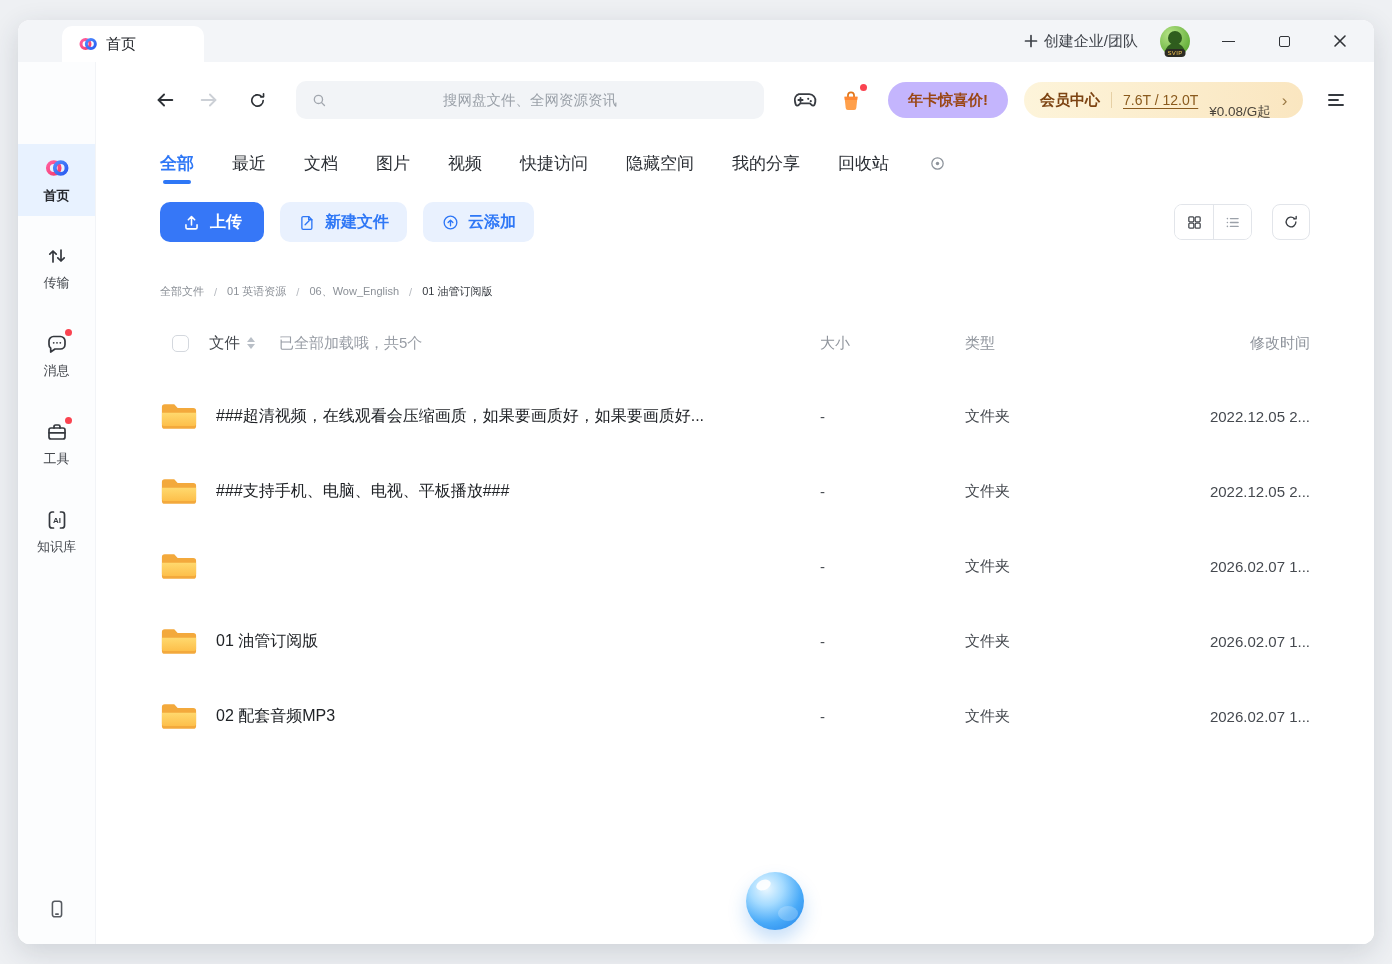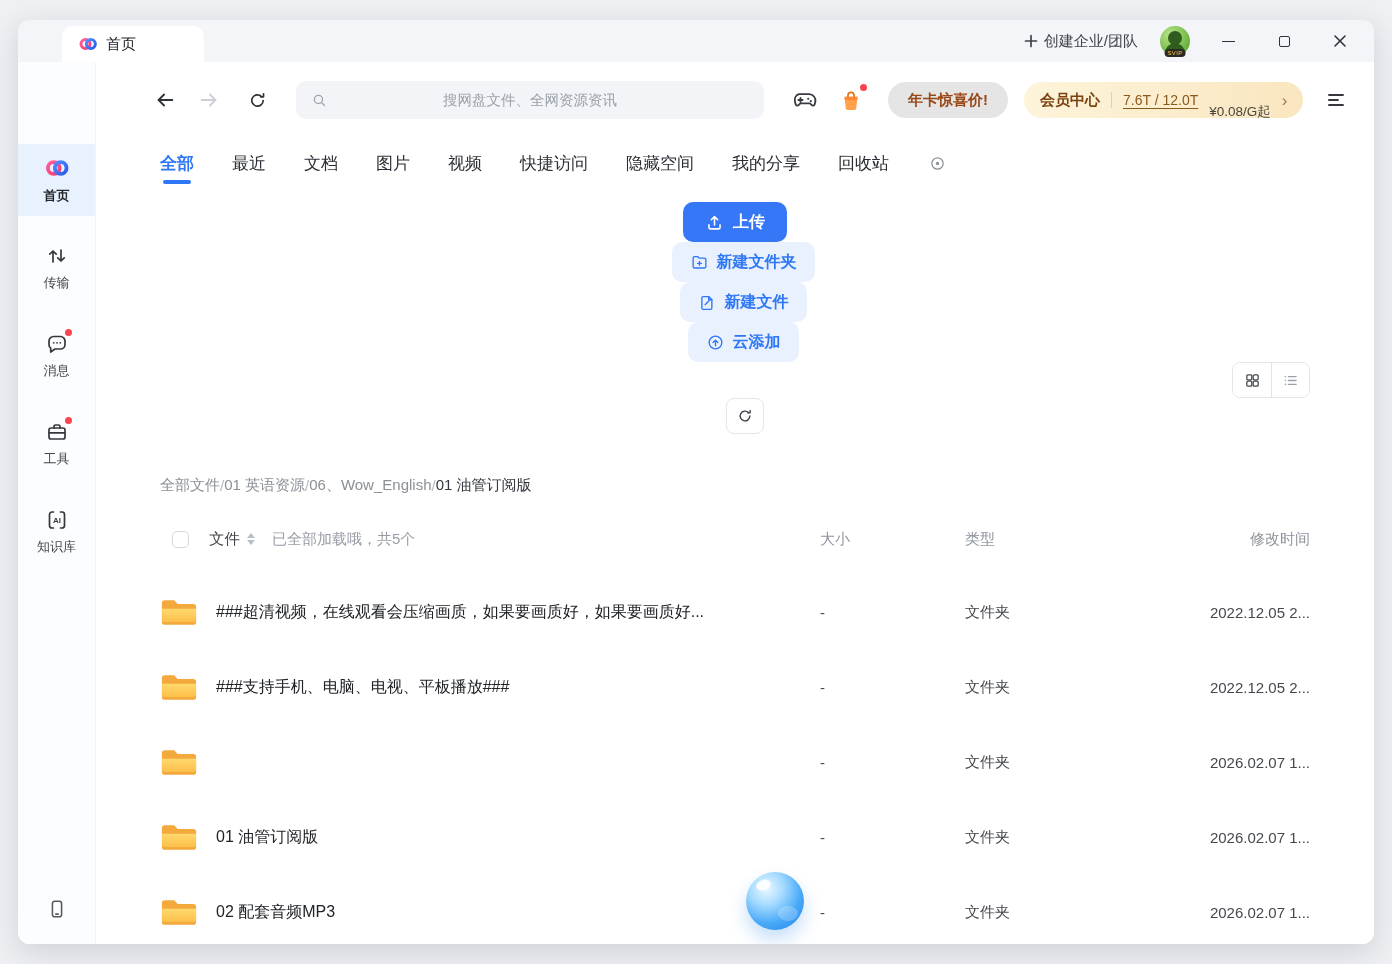--- a/index.html
+++ b/index.html
@@ -46,68 +46,68 @@
   .toolbar { height:70px; display:flex; align-items:center; padding:6px 26px 0 56px; }
   .navbtn { width:26px; height:26px; display:flex; align-items:center; justify-content:center; cursor:pointer; }
   .searchbox { width:468px; height:38px; background:#f2f4f7; border-radius:10px; position:relative;
                display:flex; align-items:center; margin-left:26px; }
   .searchbox svg { position:absolute; left:15px; }
   .searchbox input { width:100%; height:100%; background:transparent; border:none; outline:none;
                      text-align:center; font-size:14.5px; color:#b91c1c; font-family:inherit; }
   .searchbox input::placeholder { color:#9aa0a8; }
   .tool-ic { margin-left:26px; position:relative; cursor:pointer; display:flex; }
   .gift .reddot { top:-3px; right:-3px; }
-  .promo-btn { margin-left:24px; height:36px; padding:0 20px; border-radius:18px; background:#e5e5e5;
+  .promo-btn { margin-left:24px; height:36px; padding:0 20px; border-radius:18px; background:#c4b5fd;
                color:#9a4716; font-size:15px; font-weight:bold; display:flex; align-items:center; cursor:pointer; white-space:nowrap; }
   .member-pill { margin-left:16px; height:36px; border-radius:18px; padding:0 16px;
                  background:linear-gradient(90deg,#fdf4da,#fae6c0); display:flex; align-items:center; gap:11px; cursor:pointer; white-space:nowrap; }
   .member-label { color:#7c4312; font-weight:bold; font-size:15px; }
   .member-div { width:1px; height:16px; background:#e6d0a5; }
   .storage { color:#8a5a1d; font-size:14px; text-decoration:underline; text-underline-offset:3px; }
   .price { color:#4a443b; font-size:13.5px;margin-top:24px; }
   .chev { color:#9b7a46; font-size:17px; line-height:1; }
   .filter-btn { margin-left:auto; cursor:pointer; display:flex; }
 
   
   .tabs { display:flex; align-items:center; gap:38px; padding:16px 64px 0 64px; font-size:17px; color:#2b2f35; height:46px; }
   .tab-item { cursor:pointer; position:relative; white-space:nowrap; }
   .tab-item.active { color:#2e77f6; font-weight:bold; }
   .tab-item.active::after { content:""; position:absolute; left:50%; transform:translateX(-50%); bottom:-9px;
                             width:28px; height:3.5px; border-radius:2px; background:#2e77f6; }
   .tabs-circle { cursor:pointer; display:flex; margin-left:2px; }
 
   
-  .actions-row { margin-top:24px; padding:0 64px; display:flex; align-items:center;flex-direction:column; }
+  .actions-row { margin-top:24px; padding:0 64px; display:flex; align-items:center; }
   .btn-upload { height:40px; padding:0 22px; border-radius:10px; background:#3677f7; color:#fff;
                 font-size:16px; font-weight:bold; display:flex; align-items:center; gap:9px; cursor:pointer; }
   .btn-light { height:40px; padding:0 18px; border-radius:10px; background:#e9f1fe; color:#2e77f6;
                font-size:16px; font-weight:600; display:flex; align-items:center; gap:8px; cursor:pointer; margin-left:16px; }
   .bic { width:19px; height:19px; stroke:#2e77f6; stroke-width:1.7; fill:none; stroke-linecap:round; stroke-linejoin:round; }
   .view-group { margin-left:auto; display:flex; border:1px solid #e2e5ea; border-radius:8px; overflow:hidden; height:36px; }
   .view-cell { width:38px; display:flex; align-items:center; justify-content:center; cursor:pointer; background:#fff; }
   .view-cell + .view-cell { border-left:1px solid #e2e5ea; }
   .btn-refresh-list { width:38px; height:36px; border:1px solid #e2e5ea; border-radius:8px; margin-left:20px;
                       display:flex; align-items:center; justify-content:center; cursor:pointer; background:#fff; }
 
   
-  .breadcrumb { margin-top:42px; padding:0 64px; display:flex; align-items:center; font-size:15px; color:#8b9097; }
+  .breadcrumb { margin-top:42px; padding:0 64px; display:flex; align-items:center; gap:10px; font-size:11px; color:#8b9097; }
   .crumb { cursor:pointer; }
   .crumb-sep { color:#b6bac0; }
   .crumb.last { color:#33373d; cursor:default; }
 
   
   .fhead { margin-top:26px; padding:0 64px; height:36px; display:flex; align-items:center; color:#8f949c; font-size:15px; }
   .fhead .fcell-name { display:flex; align-items:center;padding-left:12px; }
   .checkbox { width:17px; height:17px; border:1.5px solid #d4d8de; border-radius:5px; background:#fff; cursor:pointer; margin-right:20px; flex-shrink:0; }
   .fcol-label { color:#43474d; font-size:15.5px; }
   .sort { display:inline-flex; flex-direction:column; gap:2px; margin-left:7px; cursor:pointer; }
   .sort i { display:block; width:0; height:0; border-left:4px solid transparent; border-right:4px solid transparent; }
   .sort .up { border-bottom:5px solid #b9bfc7; }
   .sort .dn { border-top:5px solid #b9bfc7; }
-  .summary { margin-left:17px; color:#989da5; font-size:15px; }
+  .summary { margin-left:24px; color:#989da5; font-size:15px; }
   .fcell-name { flex:1; min-width:0; display:flex; align-items:center; }
   .fcell-size { width:145px; flex-shrink:0; }
   .fcell-type { width:160px; flex-shrink:0; }
   .fcell-time { width:185px; flex-shrink:0; text-align:right; }
 
   .flist { margin-top:18px; }
   .frow { height:75px; padding:0 64px; display:flex; align-items:center; cursor:pointer; }
   .folder-ic { width:38px; height:31px; margin-right:18px; flex-shrink:0; }
   .fname { font-size:16px; color:#202327; overflow:hidden; text-overflow:ellipsis; white-space:nowrap; padding-right:24px; }
   .frow .fcell-size { color:#4a4e54; font-size:15px; }
@@ -329,27 +329,20 @@
 
       <div class="actions-row">
         <div class="btn-upload">
           <svg width="19" height="19" viewBox="0 0 24 24" fill="none" stroke="#fff" stroke-width="2" stroke-linecap="round" stroke-linejoin="round">
             <path d="M5 15v3.2A1.8 1.8 0 0 0 6.8 20h10.4a1.8 1.8 0 0 0 1.8-1.8V15"></path>
             <path d="M12 15V4.5M12 4.5L8 8.5M12 4.5l4 4"></path>
           </svg>
           <span>上传</span>
         </div>
 
-        <div class="btn-light">
-          <svg class="bic" viewBox="0 0 24 24">
-            <path d="M4 7.4V6.2a1.7 1.7 0 0 1 1.7-1.7h4l1.8 2h6.8A1.7 1.7 0 0 1 20 8.2v9.1a1.7 1.7 0 0 1-1.7 1.7H5.7A1.7 1.7 0 0 1 4 17.3z"></path>
-            <path d="M12 10.6v5M9.5 13.1h5"></path>
-          </svg>
-          <span>新建文件夹</span>
-        </div>
 
         <div class="btn-light">
           <svg class="bic" viewBox="0 0 24 24">
             <path d="M6.5 4.5h7l4 4V19a1.6 1.6 0 0 1-1.6 1.6H6.5A1.6 1.6 0 0 1 4.9 19V6.1a1.6 1.6 0 0 1 1.6-1.6z"></path>
             <path d="M13.5 4.5v4h4"></path>
             <path d="M9 14.8l5-5"></path>
           </svg>
           <span>新建文件</span>
         </div>
 

